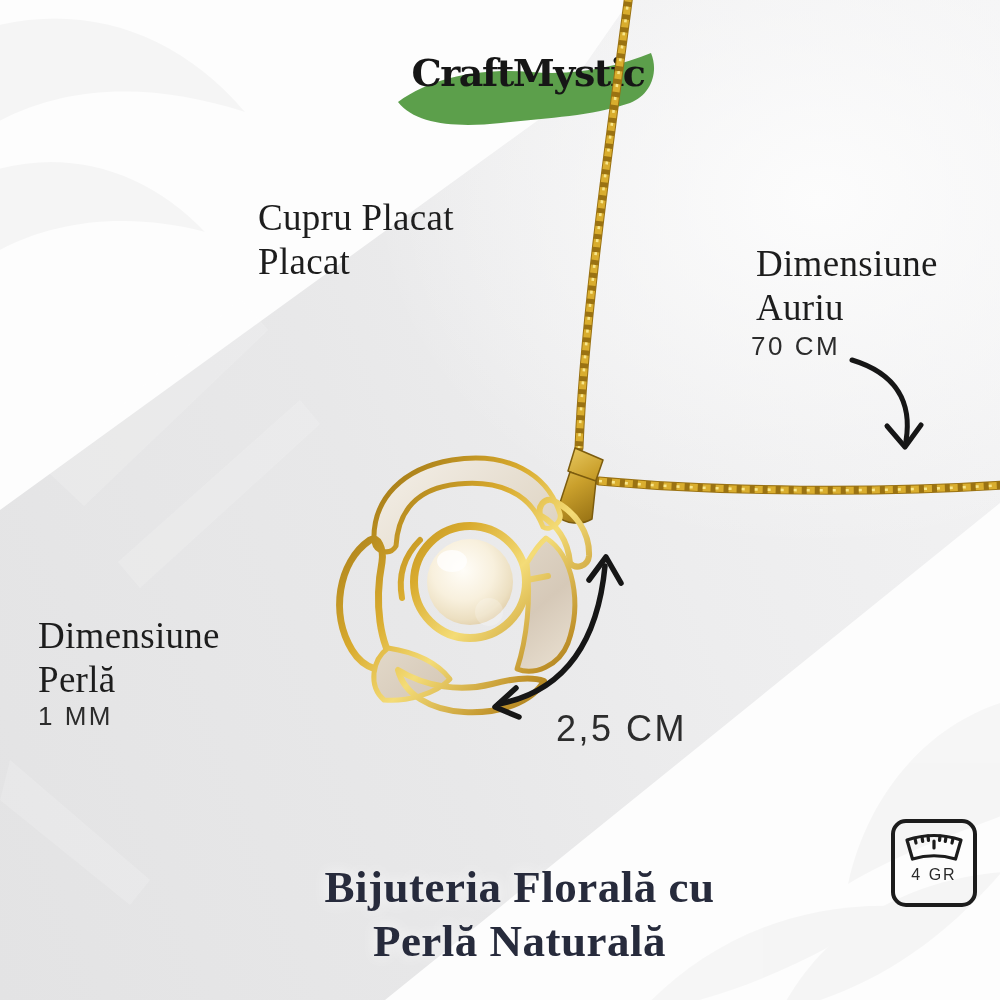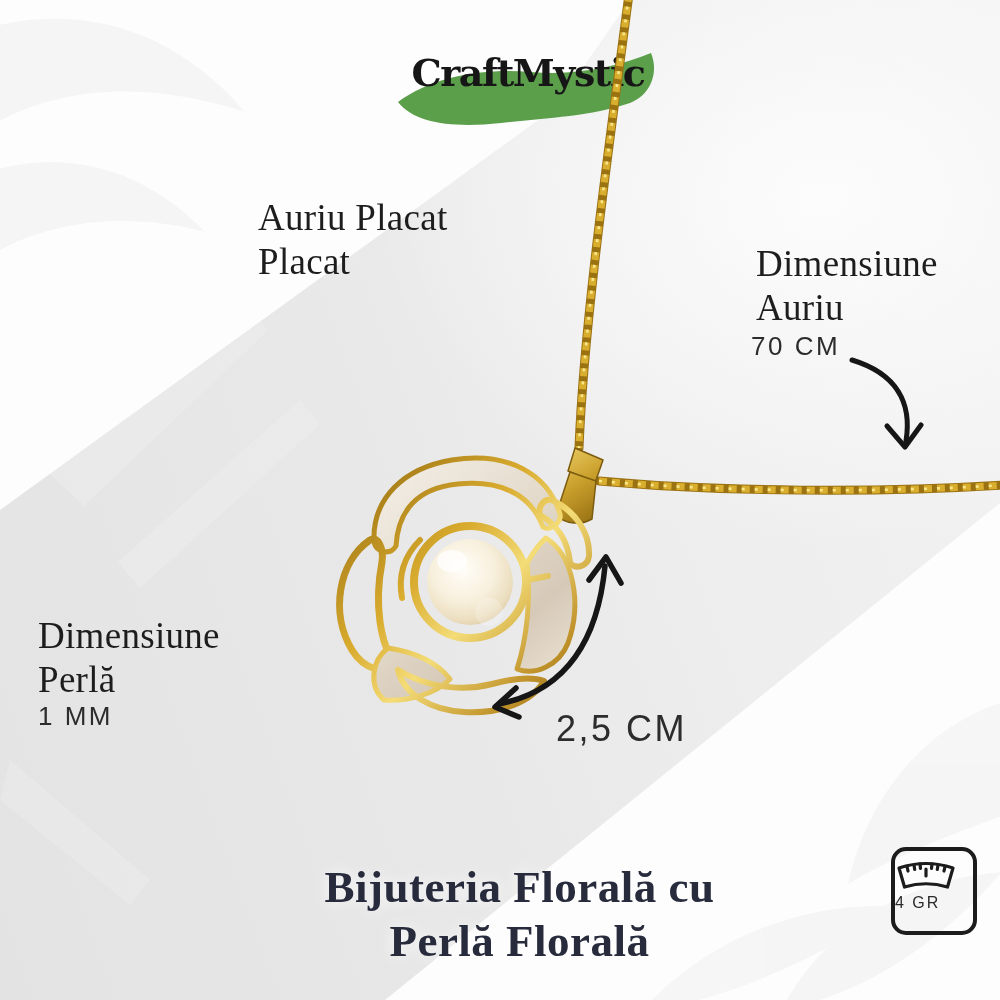--- a/index.html
+++ b/index.html
@@ -47,22 +47,22 @@
   .title{
     position:absolute;left:0;right:0;top:860px;z-index:4;text-align:center;
     color:var(--title_ink,#272b3c);font-weight:700;font-size:45px;line-height:54px;
     letter-spacing:.5px;text-shadow:0 0 16px rgba(255,255,255,.9);padding-left:39px;
   }
   .title span{display:block;}
   
   .weight-badge{
     position:absolute;left:891px;top:819px;width:78px;height:74px;z-index:4;
     border:4px solid #1c1c1c;border-radius:15px;
-    display:flex;flex-direction:column;align-items:flex-start;justify-content:flex-start;
-    padding-top:6px;box-sizing:content-box;background:transparent;margin-top:28px;
+    display:flex;flex-direction:column;align-items:center;justify-content:flex-start;
+    padding-top:6px;box-sizing:content-box;background:transparent;
   }
   .weight-badge .wv{
     margin-top:3px;font-family:"Liberation Sans","DejaVu Sans",sans-serif;
     font-size:16px;letter-spacing:2px;color:#2b2b2b;
   }
   
   .art{position:absolute;inset:0;z-index:5;pointer-events:none;}
 </style>
 </head>
 <body>
@@ -89,41 +89,41 @@
   <div class="logo">
     <svg viewBox="0 0 270 100">
       <path d="M5,64 C40,38 92,30 138,34 C185,38 226,28 258,15
                C266,34 258,57 237,65 C196,79 150,80 108,85
                C62,90 22,86 5,64 Z" style="fill:var(--green,#5c9f4b)"></path>
     </svg>
     <span class="brand-text">CraftMystic</span>
   </div>
 
   <div class="label material-label">
-    <span>Auriu Placat</span><br>
+    <span>Cupru Placat</span><br>
     <span>Placat</span>
   </div>
 
   <div class="label chain-label">
     <span>Dimensiune</span><br>
     <span>Auriu</span>
   </div>
   <div class="value chain-value">70 CM</div>
 
   <div class="label pearl-label">
     <span>Dimensiune</span><br>
     <span>Perlă</span>
   </div>
   <div class="value pearl-value">1 MM</div>
 
   <div class="value pendant-value">2,5 CM</div>
 
   <div class="title">
     <span>Bijuteria Florală cu</span>
-    <span>Perlă Florală</span>
+    <span>Perlă Naturală</span>
   </div>
 
   <div class="weight-badge">
     <svg width="62" height="34" viewBox="0 0 62 34">
       <g fill="none" stroke="#1c1c1c" stroke-width="3.2" stroke-linecap="round" stroke-linejoin="round">
         <path d="M4,11 Q31,2 58,11 L52.5,30 Q31,23.5 9.5,30 Z"></path>
         <line x1="12" y1="9.5" x2="13" y2="14"></line>
         <line x1="19" y1="8" x2="19.7" y2="12.5"></line>
         <line x1="25" y1="7" x2="25.5" y2="11.5"></line>
         <line x1="37" y1="7" x2="36.5" y2="11.5"></line>

